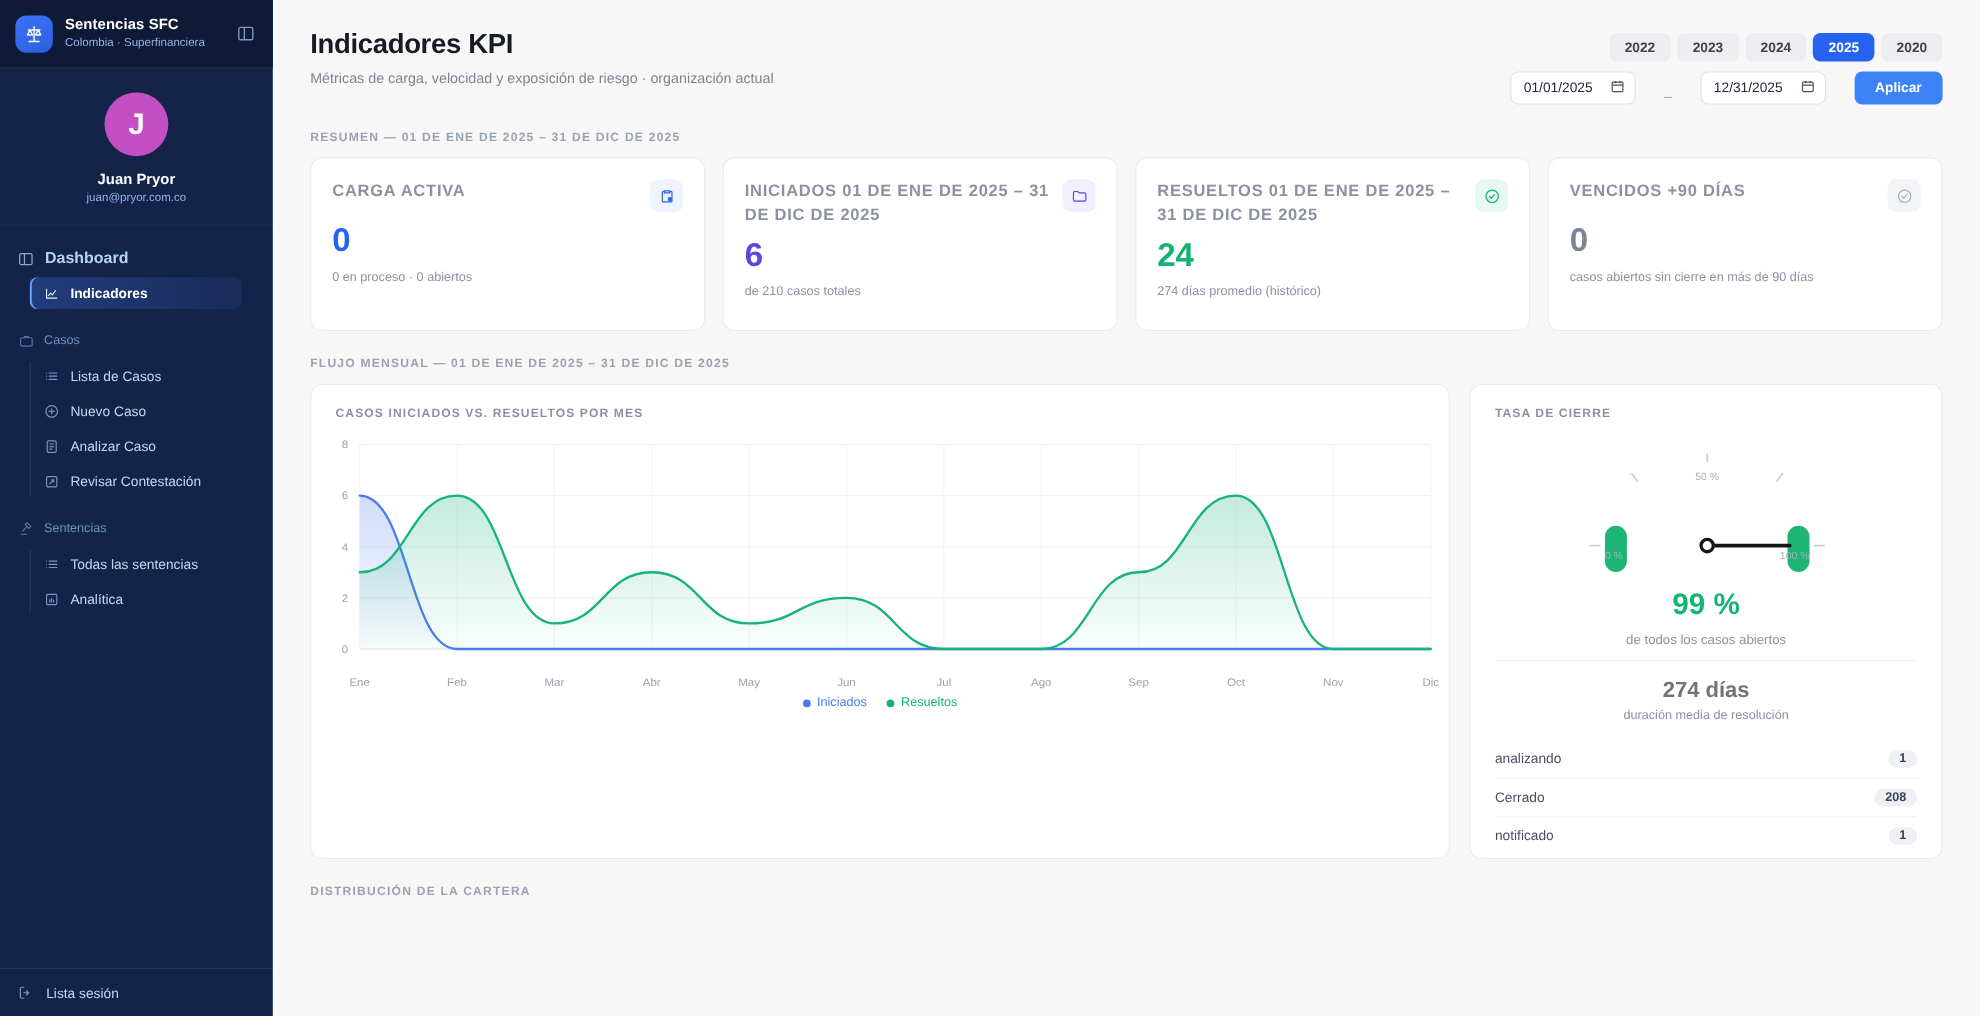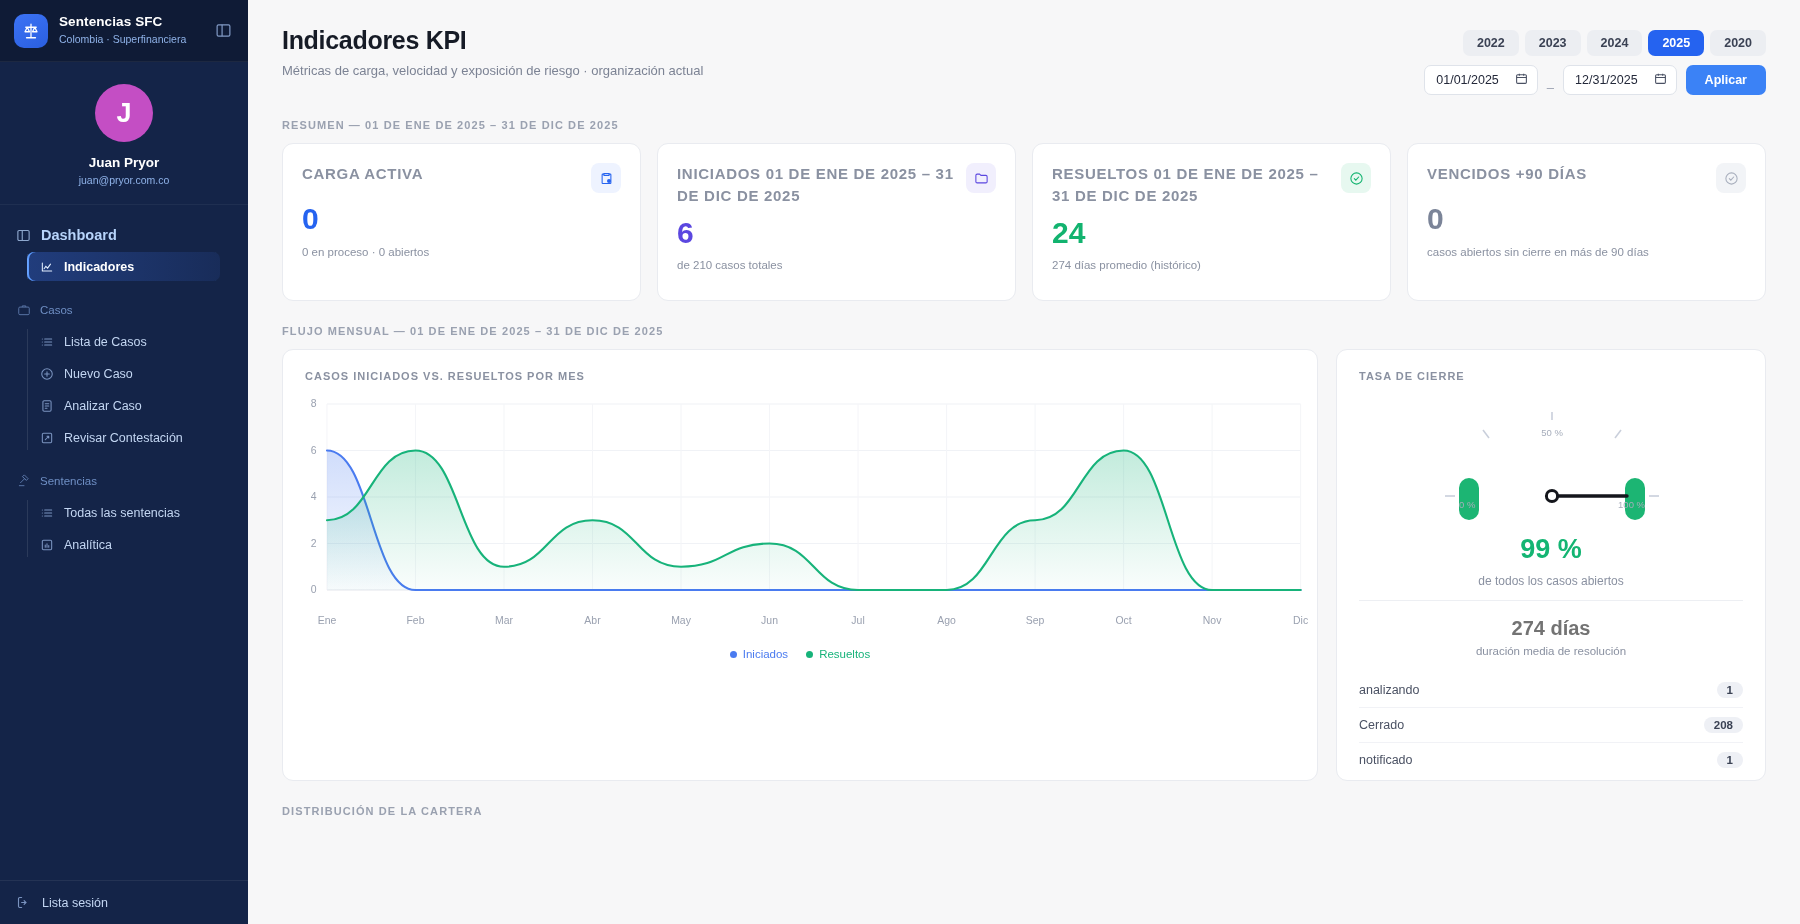--- a/index.html
+++ b/index.html
@@ -124,21 +124,21 @@
 
   .filters { display: flex; flex-direction: column; align-items: flex-end; gap: 9px; padding-top: 4px; }
   .year-tabs { display: flex; gap: 6px; }
   .year-tab {
     padding: 6px 14px; border-radius: 7px;
     background: #eceef2; color: #3b4254;
     font-size: 12.5px; font-weight: 600; cursor: pointer;
     border: none;
   }
   .year-tab.active { background: #2563f0; color: #fff; }
-  .date-row { display: flex; align-items: flex-end; gap: 9px; }
+  .date-row { display: flex; align-items: flex-end; gap: 26px; }
   .date-field {
     display: flex; align-items: center; gap: 16px;
     background: #fff; border: 1px solid #dfe3ea;
     border-radius: 7px; padding: 6px 9px 6px 11px;
     font-size: 12.5px; color: #24293a; min-width: 106px;
     cursor: pointer;
   }
   .date-dash { color: #9aa1b0; font-size: 13px; }
   .apply-btn {
     background: #3b82f6; color: #fff; border: none;
@@ -516,21 +516,21 @@
             <text x="380.1818181818182" y="12" text-anchor="middle" class="axis-lbl">May</text>
             <text x="464.7272727272727" y="12" text-anchor="middle" class="axis-lbl">Jun</text>
             <text x="549.2727272727273" y="12" text-anchor="middle" class="axis-lbl">Jul</text>
             <text x="633.8181818181818" y="12" text-anchor="middle" class="axis-lbl">Ago</text>
             <text x="718.3636363636364" y="12" text-anchor="middle" class="axis-lbl">Sep</text>
             <text x="802.909090909091" y="12" text-anchor="middle" class="axis-lbl">Oct</text>
             <text x="887.4545454545454" y="12" text-anchor="middle" class="axis-lbl">Nov</text>
             <text x="972" y="12" text-anchor="middle" class="axis-lbl">Dic</text>
           </svg>
       </div>
-      <div class="legend" style="position:absolute; left:0; right:0; top:292px">
+      <div class="legend" style="position:absolute; left:0; right:0; top:277px">
         <div class="legend-item">
           <span class="legend-dot" style="background:#4a7bf0"></span>
           <span style="color:#4a7bf0">Iniciados</span>
         </div>
         <div class="legend-item">
           <span class="legend-dot" style="background:#17b37a"></span>
           <span style="color:#17b37a">Resueltos</span>
         </div>
       </div>
     </div>

